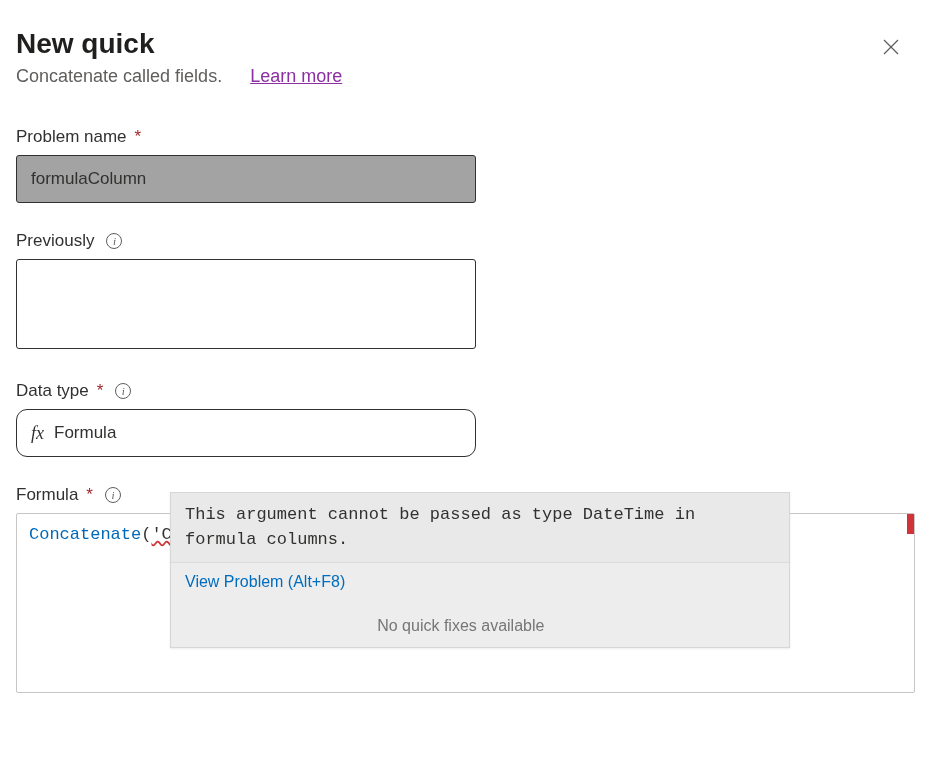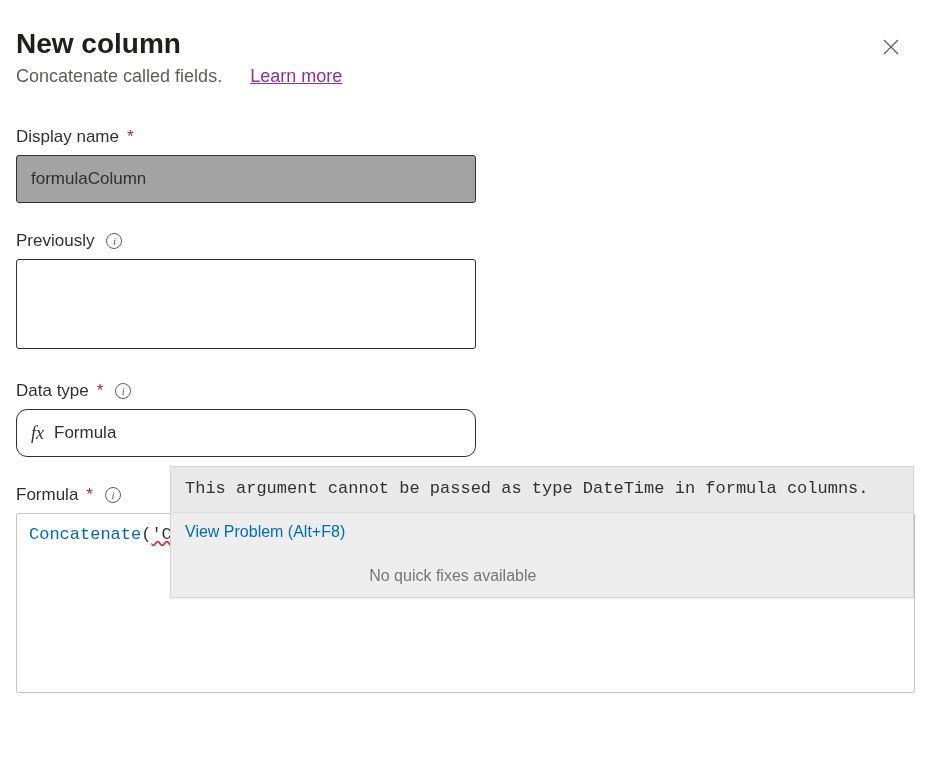--- a/index.html
+++ b/index.html
@@ -148,76 +148,76 @@
     top: 0;
     right: 0;
     width: 7px;
     height: 20px;
     background: #d13438;
   }
   
   .error-tooltip {
     position: absolute;
     left: 170px;
-    top: 466px;
-    width: 744px;
+    top: 492px;
+    width: 620px;
     background: #e9e9e9;
     border: 1px solid #d6d6d6;
     font-family: Consolas, Monaco, "Courier New", monospace;
     font-size: 17px;
     z-index: 5;
     box-shadow: 0 1px 2px rgba(0,0,0,0.08);
   }
   .error-msg {
     padding: 10px 14px 10px 14px;
     color: #323130;
     background: #e9e9e9;
     line-height: 1.45;
   }
   .error-actions {
     padding: 10px 14px 12px 14px;
     background: #ededed;
     border-top: 1px solid #dcdcdc;
     display: flex;
-    gap: 24px;
+    gap: 32px;
     font-family: "Segoe UI", sans-serif;
     font-size: 16px;
   }
   .link-action {
     color: #006cbe;
     cursor: pointer;
   }
   .muted-action {
     color: #767676;
     margin-top: 44px;
   }
 </style>
 </head>
 <body>
 
 <div class="panel">
 
   <div class="header-row">
     <div>
-      <h1 class="title">New column</h1>
+      <h1 class="title">New quick</h1>
       <p class="subtitle">
         <span>Concatenate called fields. </span><a class="learn-more">Learn more</a>
       </p>
     </div>
     <button class="close-btn">
       <svg width="18" height="18" viewBox="0 0 18 18">
           <line x1="2" y1="2" x2="16" y2="16" stroke="#605e5c" stroke-width="1.3"></line>
           <line x1="16" y1="2" x2="2" y2="16" stroke="#605e5c" stroke-width="1.3"></line>
         </svg>
     </button>
   </div>
 
   <div class="field-group">
     <div class="field-label">
-      <span>Display name</span>
+      <span>Problem name</span>
       <span class="req">*</span>
     </div>
     <input class="text-input" type="text" value="formulaColumn" style="">
   </div>
 
   <div class="field-group">
     <div class="field-label">
       <span>Previously</span>
       <span class="info-icon">i</span>
     </div>

